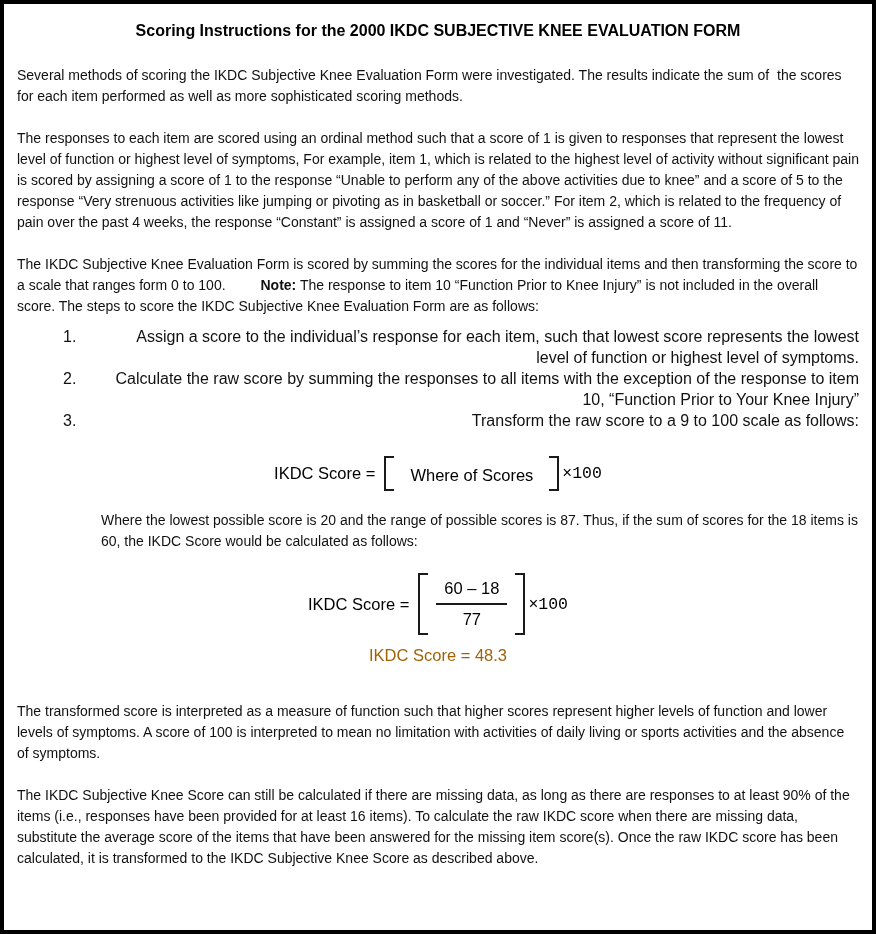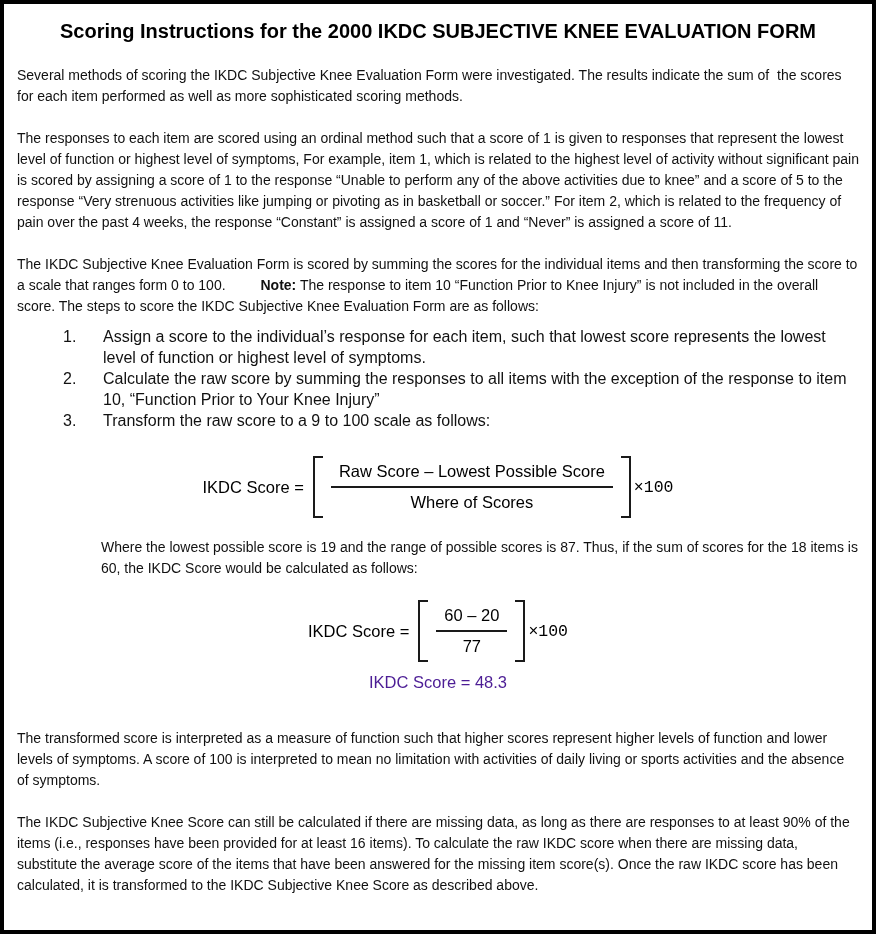--- a/index.html
+++ b/index.html
@@ -14,21 +14,21 @@
     border: 4px solid #000000;
     background: #ffffff;
     padding: 10px 13px 0 13px;
     overflow: hidden;
     font-family: "Liberation Sans", "DejaVu Sans", sans-serif;
     color: #111111;
   }
   .doc-title {
     margin: 4px 0 0 0;
     text-align: center;
-    font-size: 20px;
+    font-size: 16px;
     line-height: 26px;
     font-weight: bold;
     color: #000000;
   }
   .para {
     margin: 21px 0 0 0;
     font-size: 14px;
     line-height: 21px;
     white-space: pre-wrap;
   }
@@ -45,20 +45,21 @@
     display: flex;
     font-size: 16px;
     line-height: 21px;
   }
   .step-num {
     flex: 0 0 40px;
   }
   .step-text {
     flex: 1 1 auto;
     white-space: pre-wrap;
+    text-align: right;
   }
   .formula {
     display: flex;
     justify-content: center;
     align-items: center;
     font-size: 16.5px;
     color: #000000;
   }
   .formula-1 { margin-top: 30px; }
   .formula-2 { margin-top: 26px; }
@@ -87,21 +88,21 @@
     border-bottom: 2px solid #1a1a1a;
   }
   .f-denom {
     padding: 5px 8px 1px 8px;
   }
   .f-mult { margin-left: 3px; font-family: Liberation Mono, monospace; }
   .f-result {
     margin-top: 16px;
     text-align: center;
     font-size: 16.5px;
-    color: #4c1d95;
+    color: #a16207;
   }
   .indented { margin-left: 84px; margin-top: 24px; }
   .interpret-para { margin-top: 36px; }
 </style>
 </head>
 <body>
 
 <div class="page">
 
   <h1 class="doc-title">Scoring Instructions for the 2000 IKDC SUBJECTIVE KNEE EVALUATION FORM</h1>
@@ -124,34 +125,33 @@
     <li class="step-item">
       <span class="step-num">3.</span>
       <span class="step-text">Transform the raw score to a 9 to 100 scale as follows:</span>
     </li>
   </ol>
 
   <div class="formula formula-1">
     <span class="f-lhs">IKDC Score =</span>
     <span class="bracket bracket-left"></span>
     <span class="fraction">
-      <span class="f-numer" style="display:block">Raw Score – Lowest Possible Score</span>
       <span class="f-denom" style="display:block">Where of Scores</span>
     </span>
     <span class="bracket bracket-right"></span>
     <span class="f-mult">×100</span>
   </div>
 
-  <p class="para indented">Where the lowest possible score is 19 and the range of possible scores is 87. Thus, if the sum of scores for the 18 items is 60, the IKDC Score would be calculated as follows:</p>
+  <p class="para indented">Where the lowest possible score is 20 and the range of possible scores is 87. Thus, if the sum of scores for the 18 items is 60, the IKDC Score would be calculated as follows:</p>
 
   <div class="formula formula-2">
     <span class="f-lhs">IKDC Score =</span>
     <span class="bracket bracket-left"></span>
     <span class="fraction">
-      <span class="f-numer" style="display:block">60 – 20</span>
+      <span class="f-numer" style="display:block">60 – 18</span>
       <span class="f-denom" style="display:block">77</span>
     </span>
     <span class="bracket bracket-right"></span>
     <span class="f-mult">×100</span>
   </div>
 
   <div class="f-result">IKDC Score = 48.3</div>
 
   <p class="para interpret-para">The transformed score is interpreted as a measure of function such that higher scores represent higher levels of function and lower levels of symptoms. A score of 100 is interpreted to mean no limitation with activities of daily living or sports activities and the absence of symptoms.</p>
 

